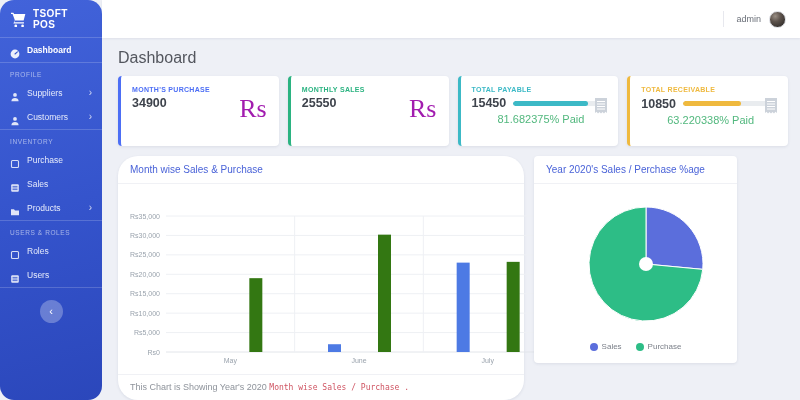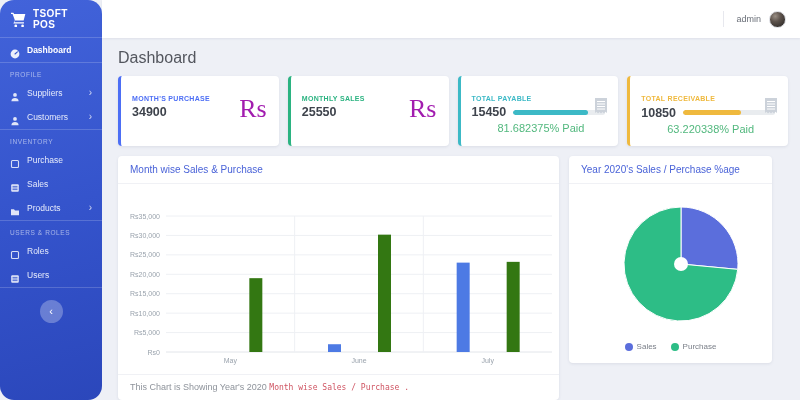--- a/index.html
+++ b/index.html
@@ -34,35 +34,35 @@
   .topbar-user { font-size:9px; color:#6a6f78; }
   .avatar { width:17px; height:17px; border-radius:50%;
     background:radial-gradient(circle at 35% 28%, #9a8f85 0%, #5c524b 38%, #23211f 100%);
     border:1px solid #d8dadf; }
 
   .page-title { font-size:16px; color:#53565e; padding:11px 0 9px 16px; }
 
   
   .cards { display:flex; gap:9px; padding:0 12px 0 16px; }
   .card { flex:1; background:#fff; border-radius:4px; height:70px; position:relative;
-    box-shadow:0 1px 3px rgba(45,55,95,.10); border-left:3px solid #ccc; padding:19px 10px 8px 11px; }
+    box-shadow:0 1px 3px rgba(45,55,95,.10); border-left:3px solid #ccc; padding:10px 10px 8px 11px; }
   .card-label { font-size:7px; font-weight:bold; letter-spacing:.3px; }
   .card-value { font-size:12.5px; font-weight:bold; color:#3e434c; margin-top:3px; }
   .card-currency { position:absolute; right:12px; top:18px;
     font-family:"Liberation Serif","DejaVu Serif",serif; font-size:26px; color:#a21caf; }
   .card-flex { display:flex; align-items:center; gap:7px; margin-top:3px; }
   .progress-track { width:92px; height:5px; border-radius:3px; background:#e9ecef; overflow:hidden; }
   .progress-fill { height:100%; border-radius:3px; }
   .paid-text { font-size:11px; color:#52b87e; margin:3px 0 0 26px; }
   .receipt-icon { position:absolute; right:10px; top:22px; }
 
   
   .charts-row { display:flex; gap:10px; padding:10px 12px 0 16px; align-items:flex-start; }
   .chart-card { background:#fff; border-radius:4px; box-shadow:0 1px 3px rgba(45,55,95,.10); }
-  .chart-card.bar { width:441px; }
+  .chart-card.bar { width:406px;border-radius:20px; }
   .chart-card.pie { width:203px; }
   .chart-header { padding:8px 12px; border-bottom:1px solid #f0f1f5; }
   .chart-title { font-size:10px; color:#4a63d8; }
   .chart-body { padding:2px 0 0 0; }
   .chart-footer { border-top:1px solid #f0f1f5; padding:7px 12px 8px 12px; font-size:9px; color:#8e939b; }
   .chart-footer code { font-family:"DejaVu Sans Mono","Liberation Mono",monospace;
     font-size:8px; color:#cf5462; }
   .pie-legend { display:flex; justify-content:center; gap:14px; padding:2px 0 12px 0; }
   .legend-item { display:flex; align-items:center; gap:4px; font-size:8px; color:#7a7f88; }
   .legend-dot { width:8px; height:8px; border-radius:50%; display:inline-block; }

